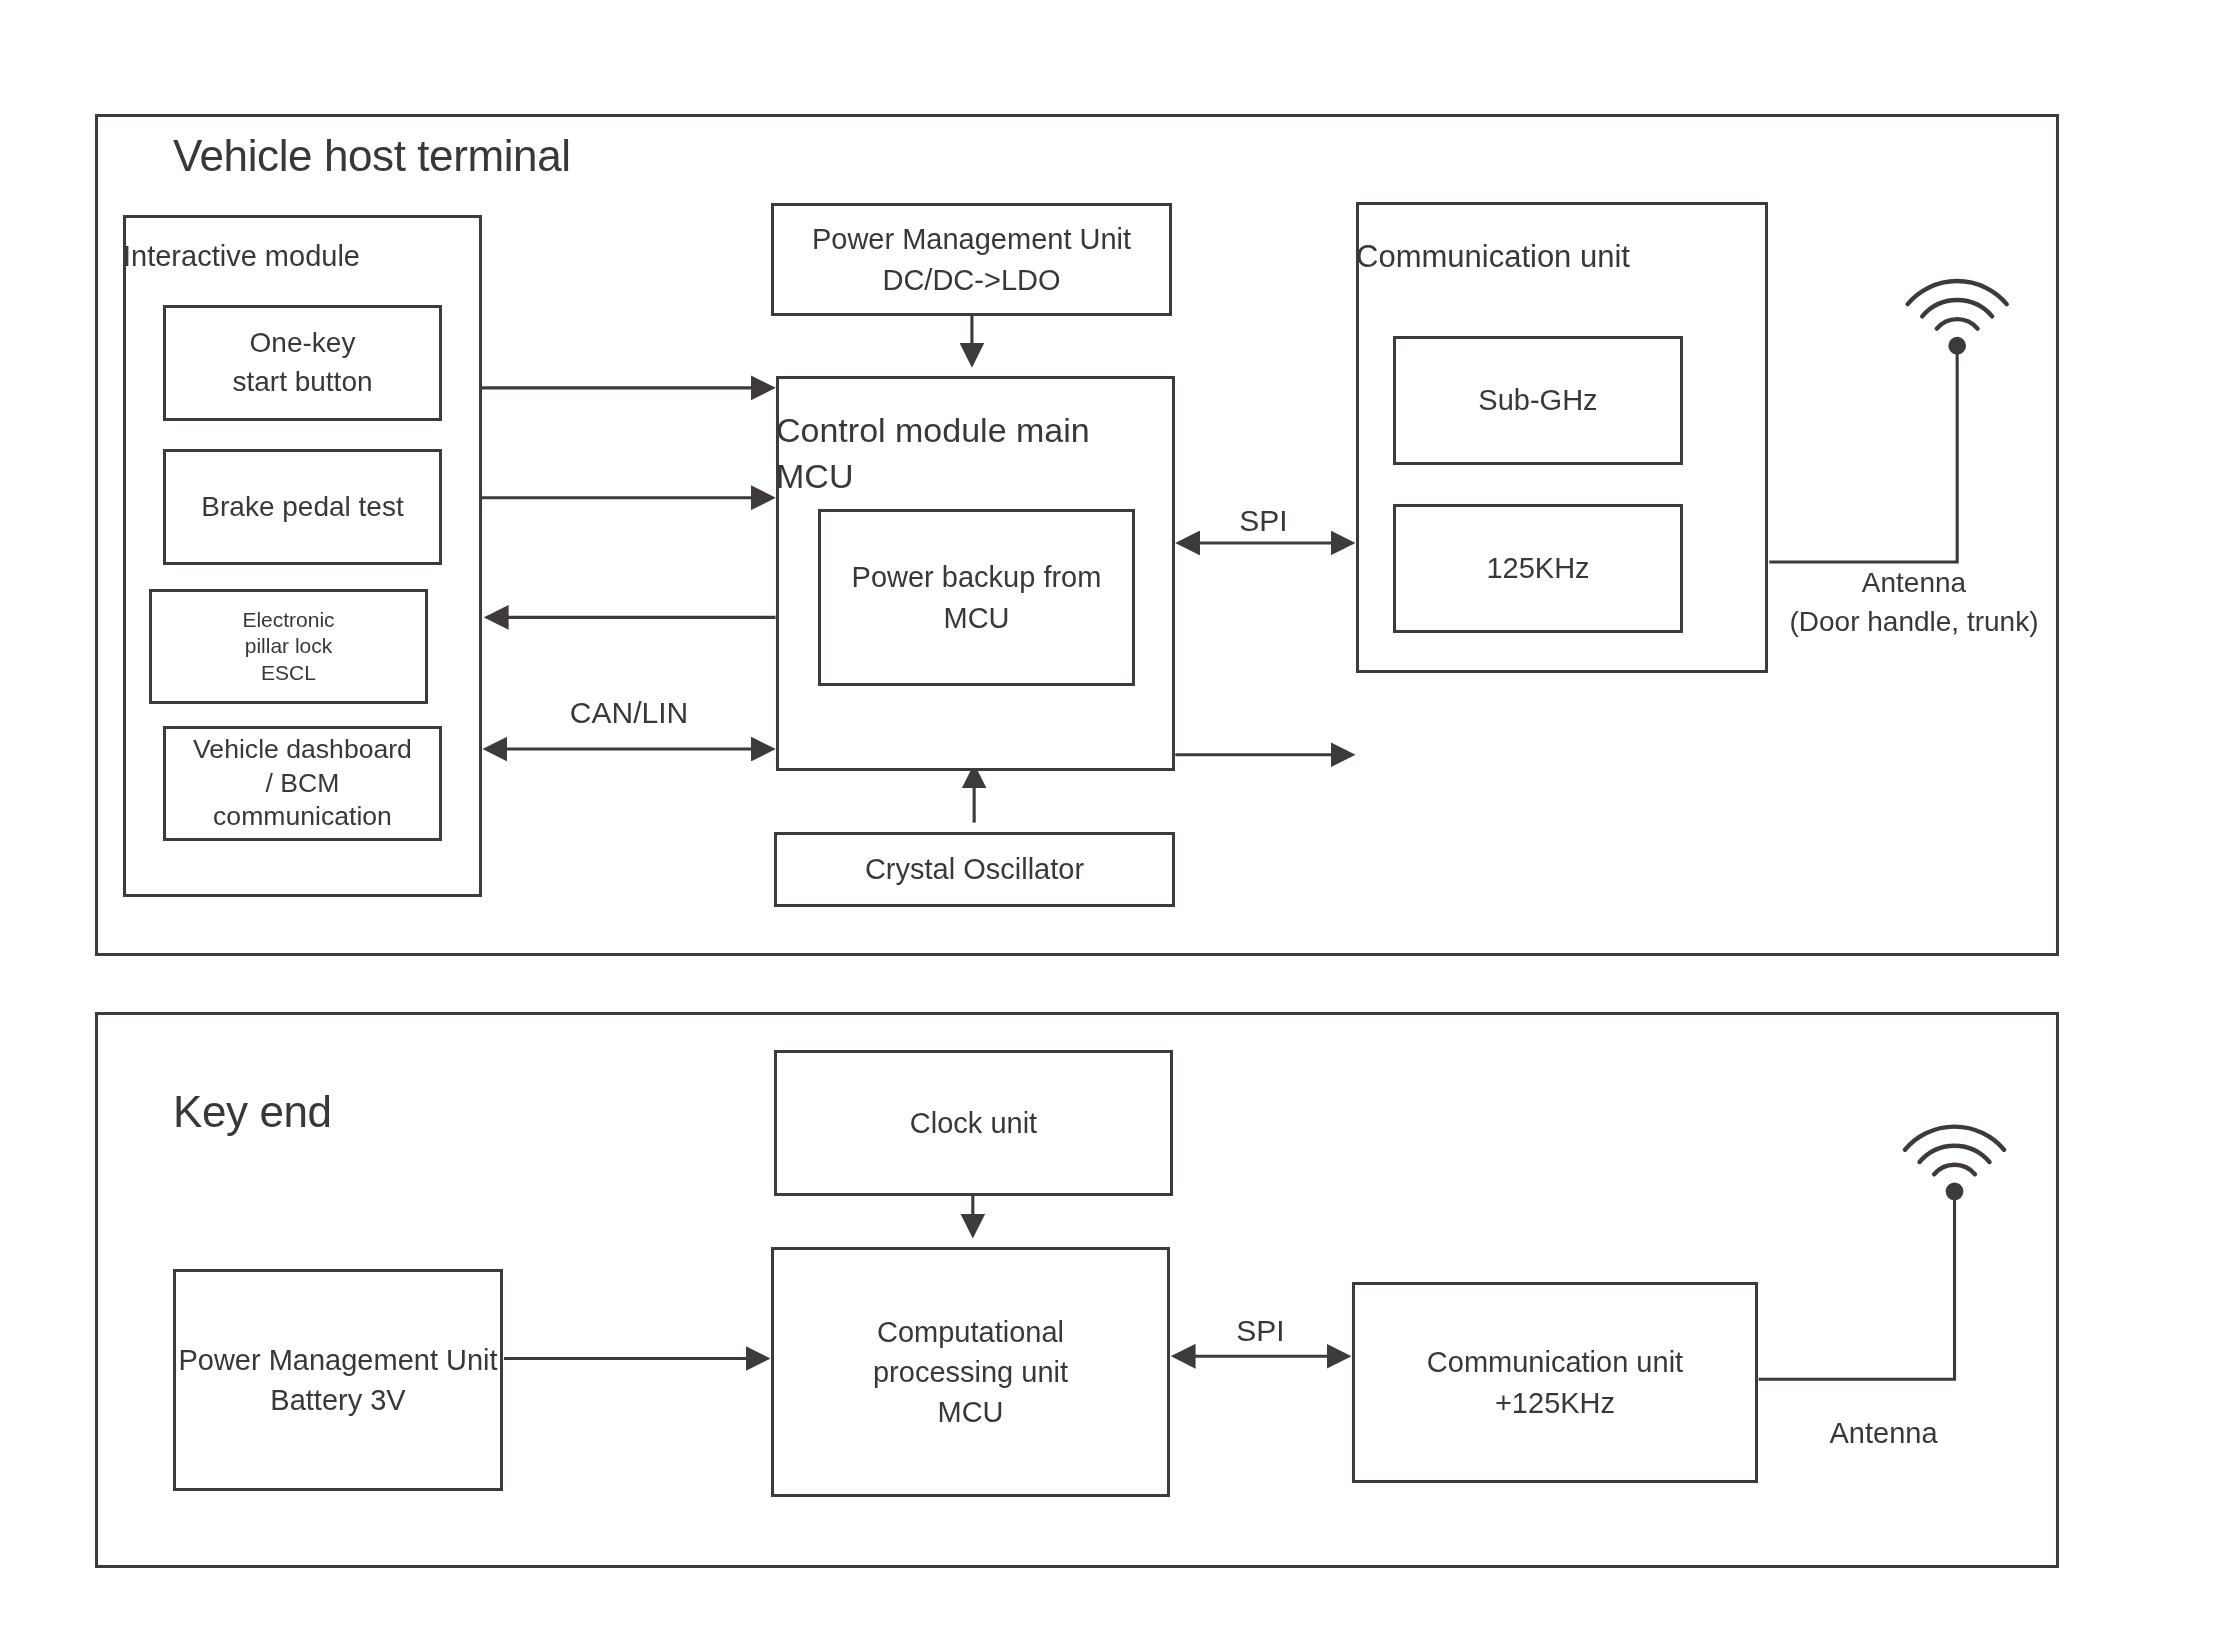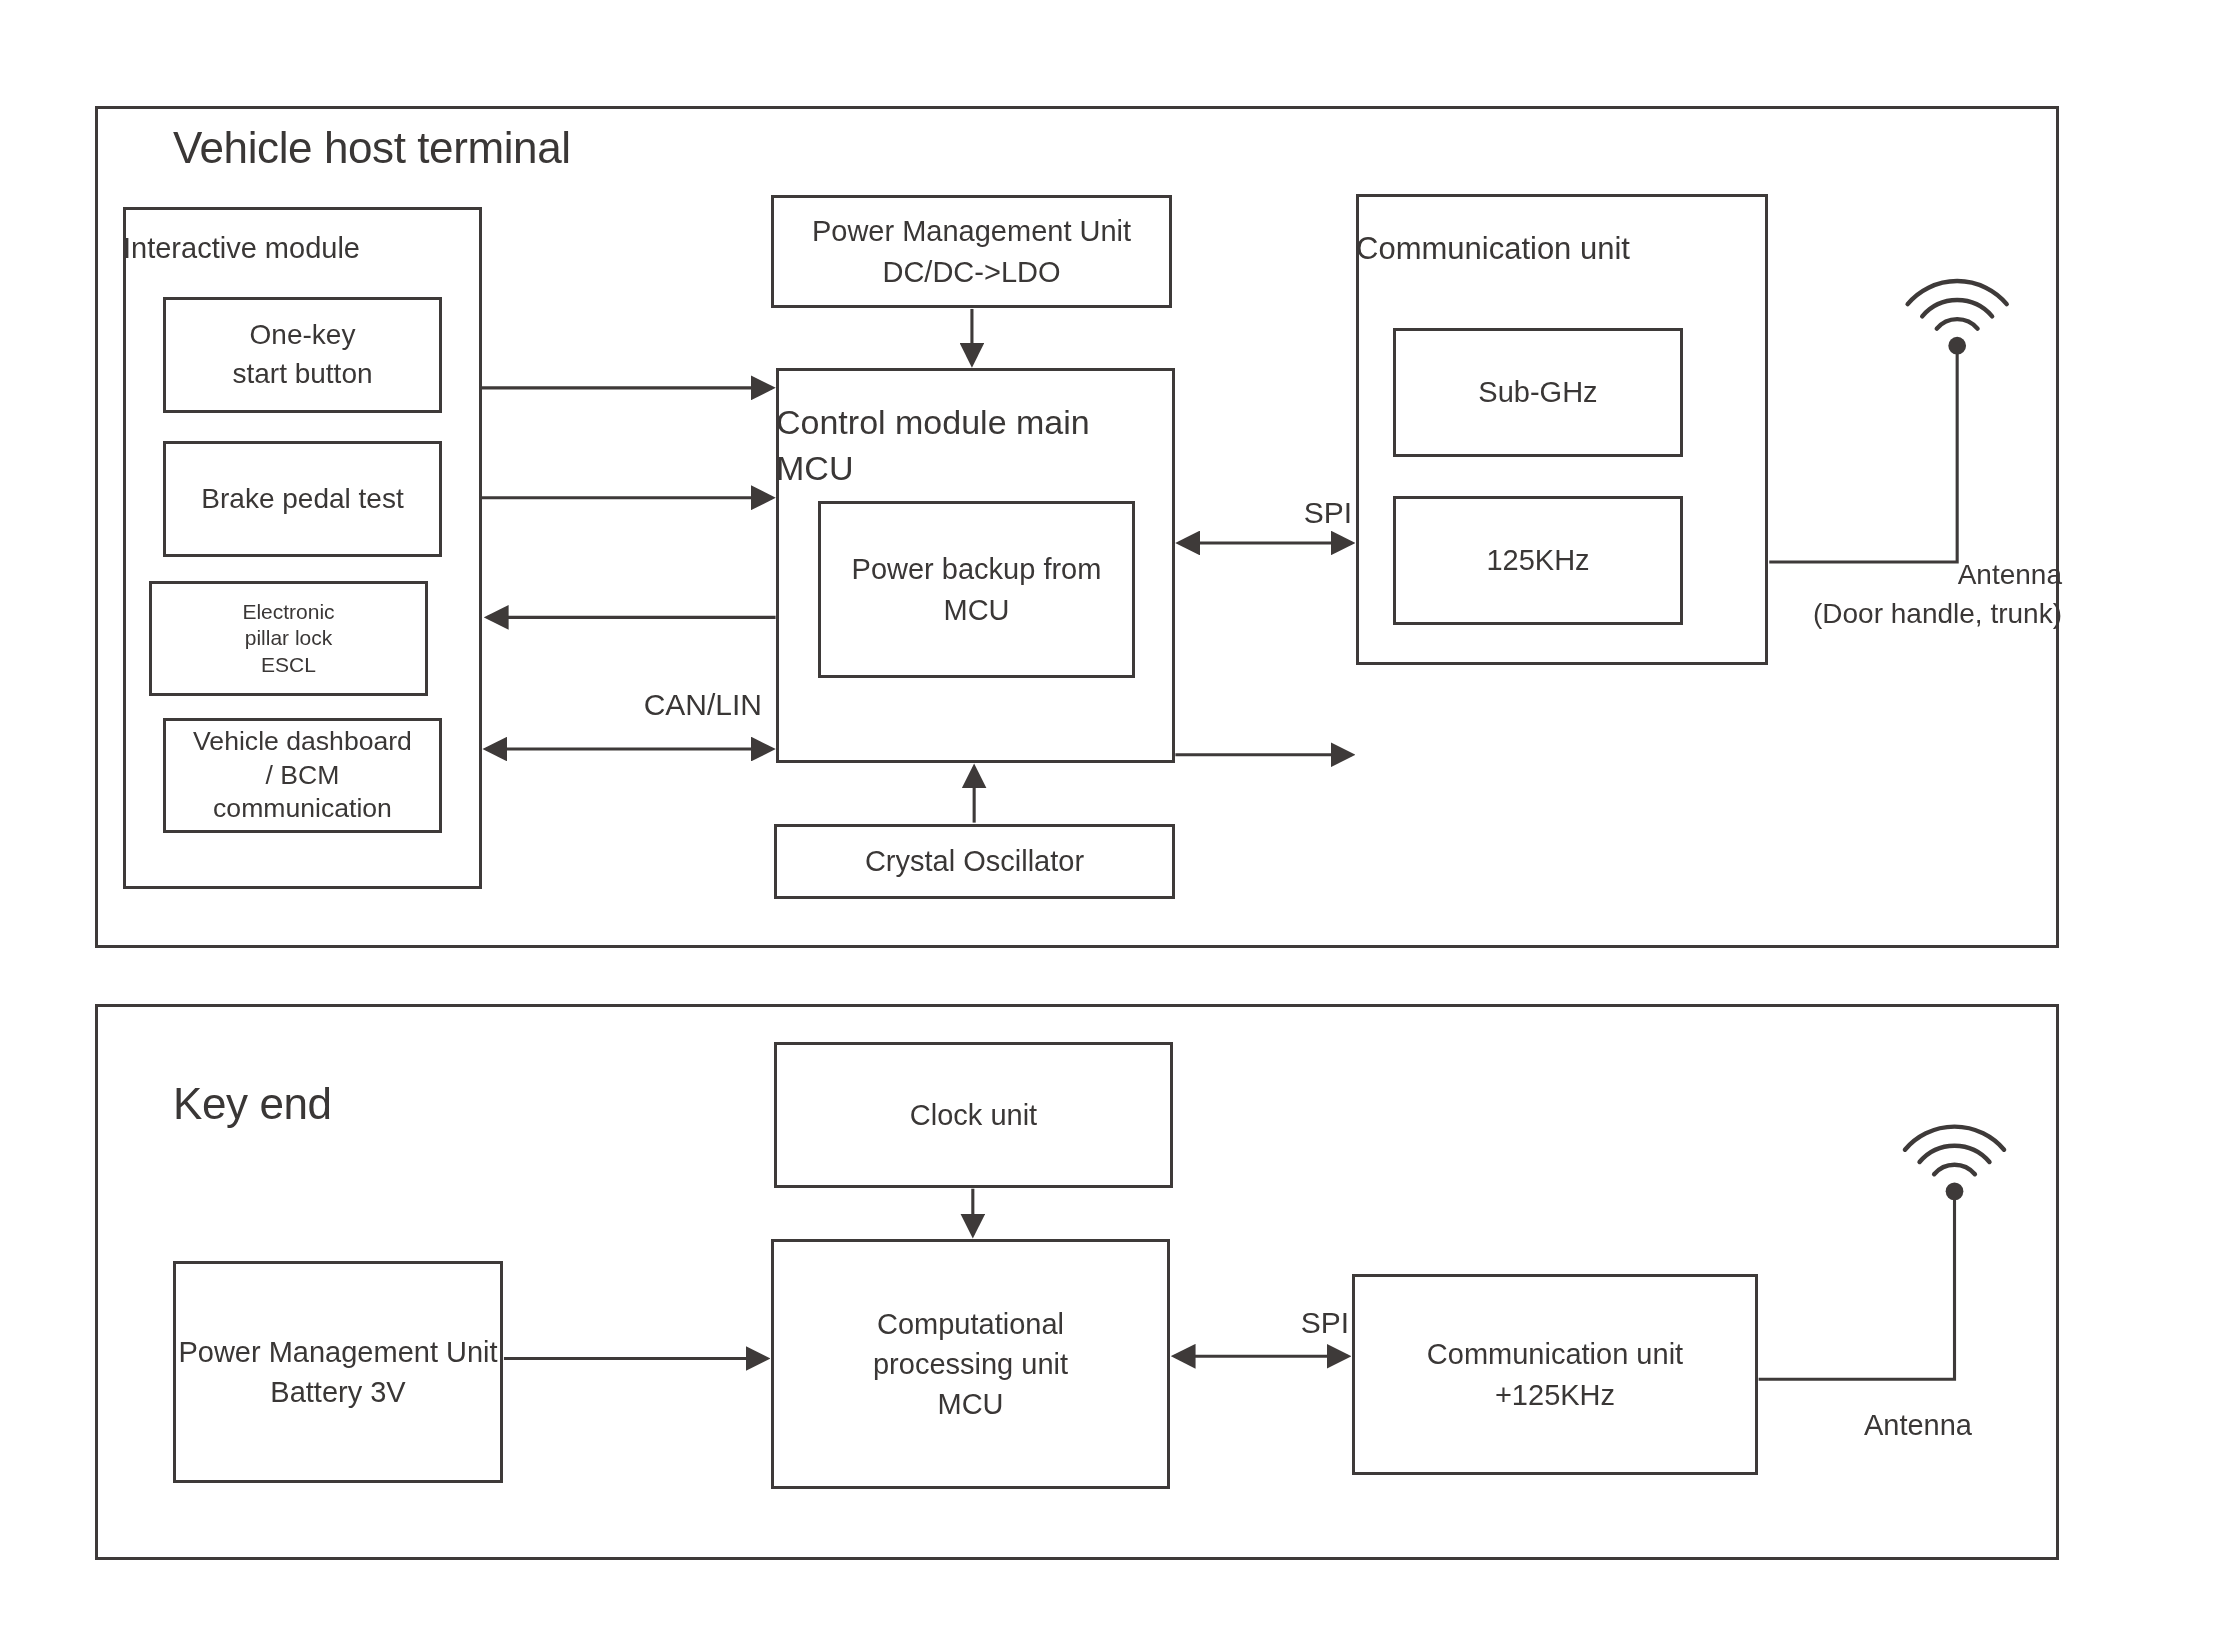--- a/index.html
+++ b/index.html
@@ -8,35 +8,35 @@
     --bg:#ffffff;
   }
   html,body{margin:0;padding:0;background:var(--bg);}
   #canvas{
     position:relative;
     width:2216px;height:1651px;
     background:var(--bg);
     font-family:"Liberation Sans", sans-serif;
     color:var(--text);
   }
-  .abs{position:absolute;box-sizing:border-box;}
+  .abs{position:absolute;box-sizing:border-box;margin-top:8px;}
   .outer-box{border:3.5px solid var(--line);background:transparent;}
   .box{
     border:3.1px solid var(--line);
     display:flex;align-items:center;justify-content:center;
     text-align:center;white-space:pre-line;
     background:var(--bg);
     line-height:1.38;
   }
   .section-title{font-size:44px;line-height:1.05;letter-spacing:-0.4px;}
   .box-title{
     text-align:left;white-space:pre-line;
   }
   .float-label{
-    text-align:right;white-space:pre-line;
+    text-align:center;white-space:pre-line;
   }
   #connectors{position:absolute;left:0;top:0;}
 </style>
 </head>
 <body>
 
 <div id="canvas">
 
   <svg id="connectors" width="2216" height="1651" viewBox="0 0 5000 3725" fill="none" stroke="#3e3a39" stroke-width="7">
     <defs>

